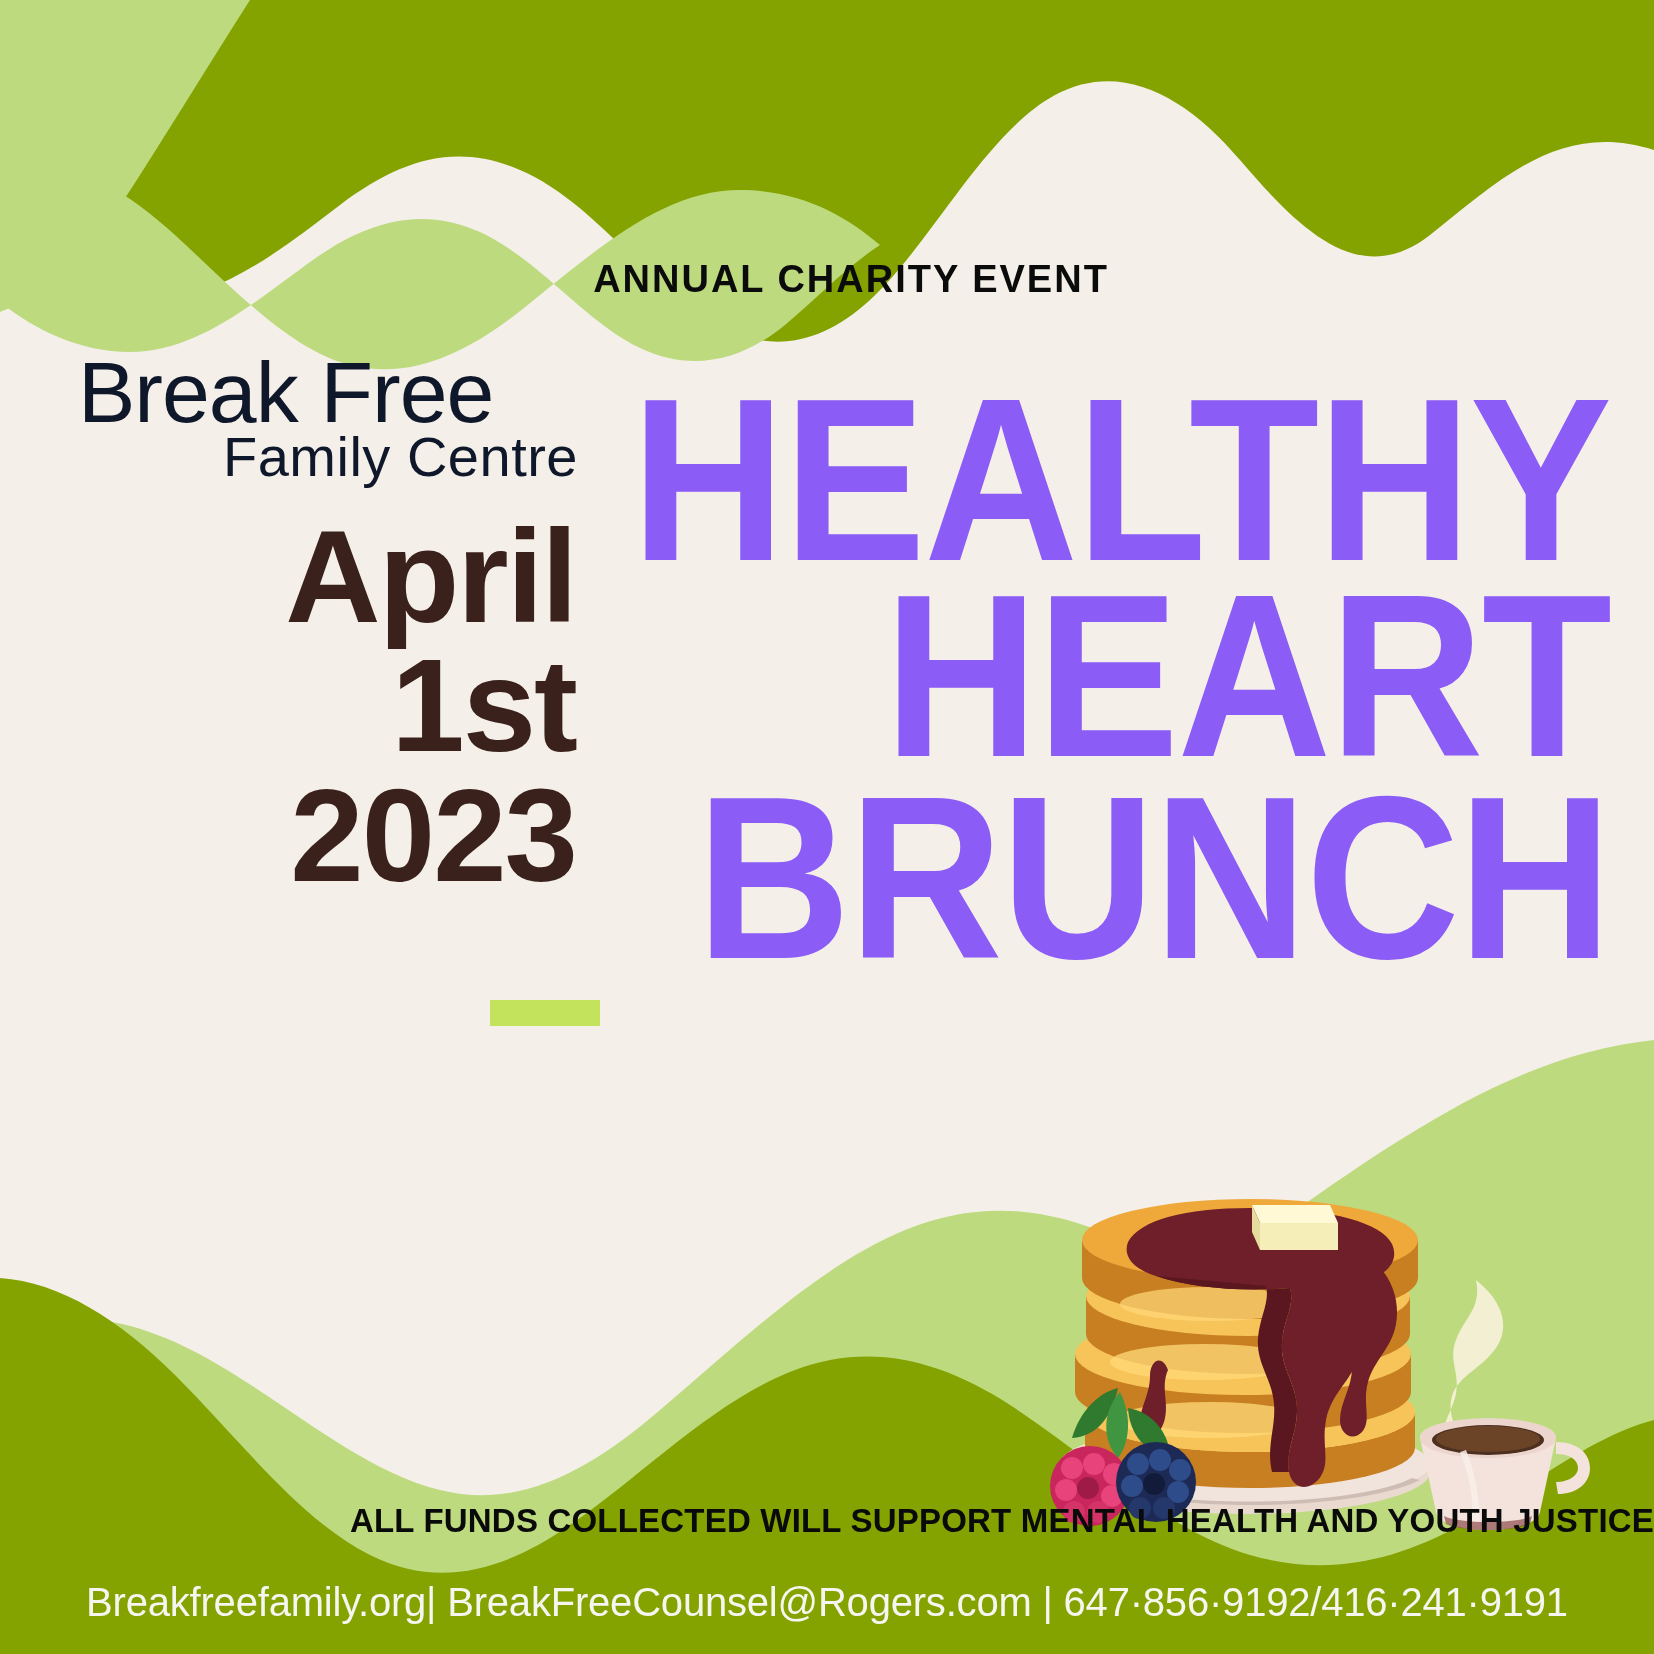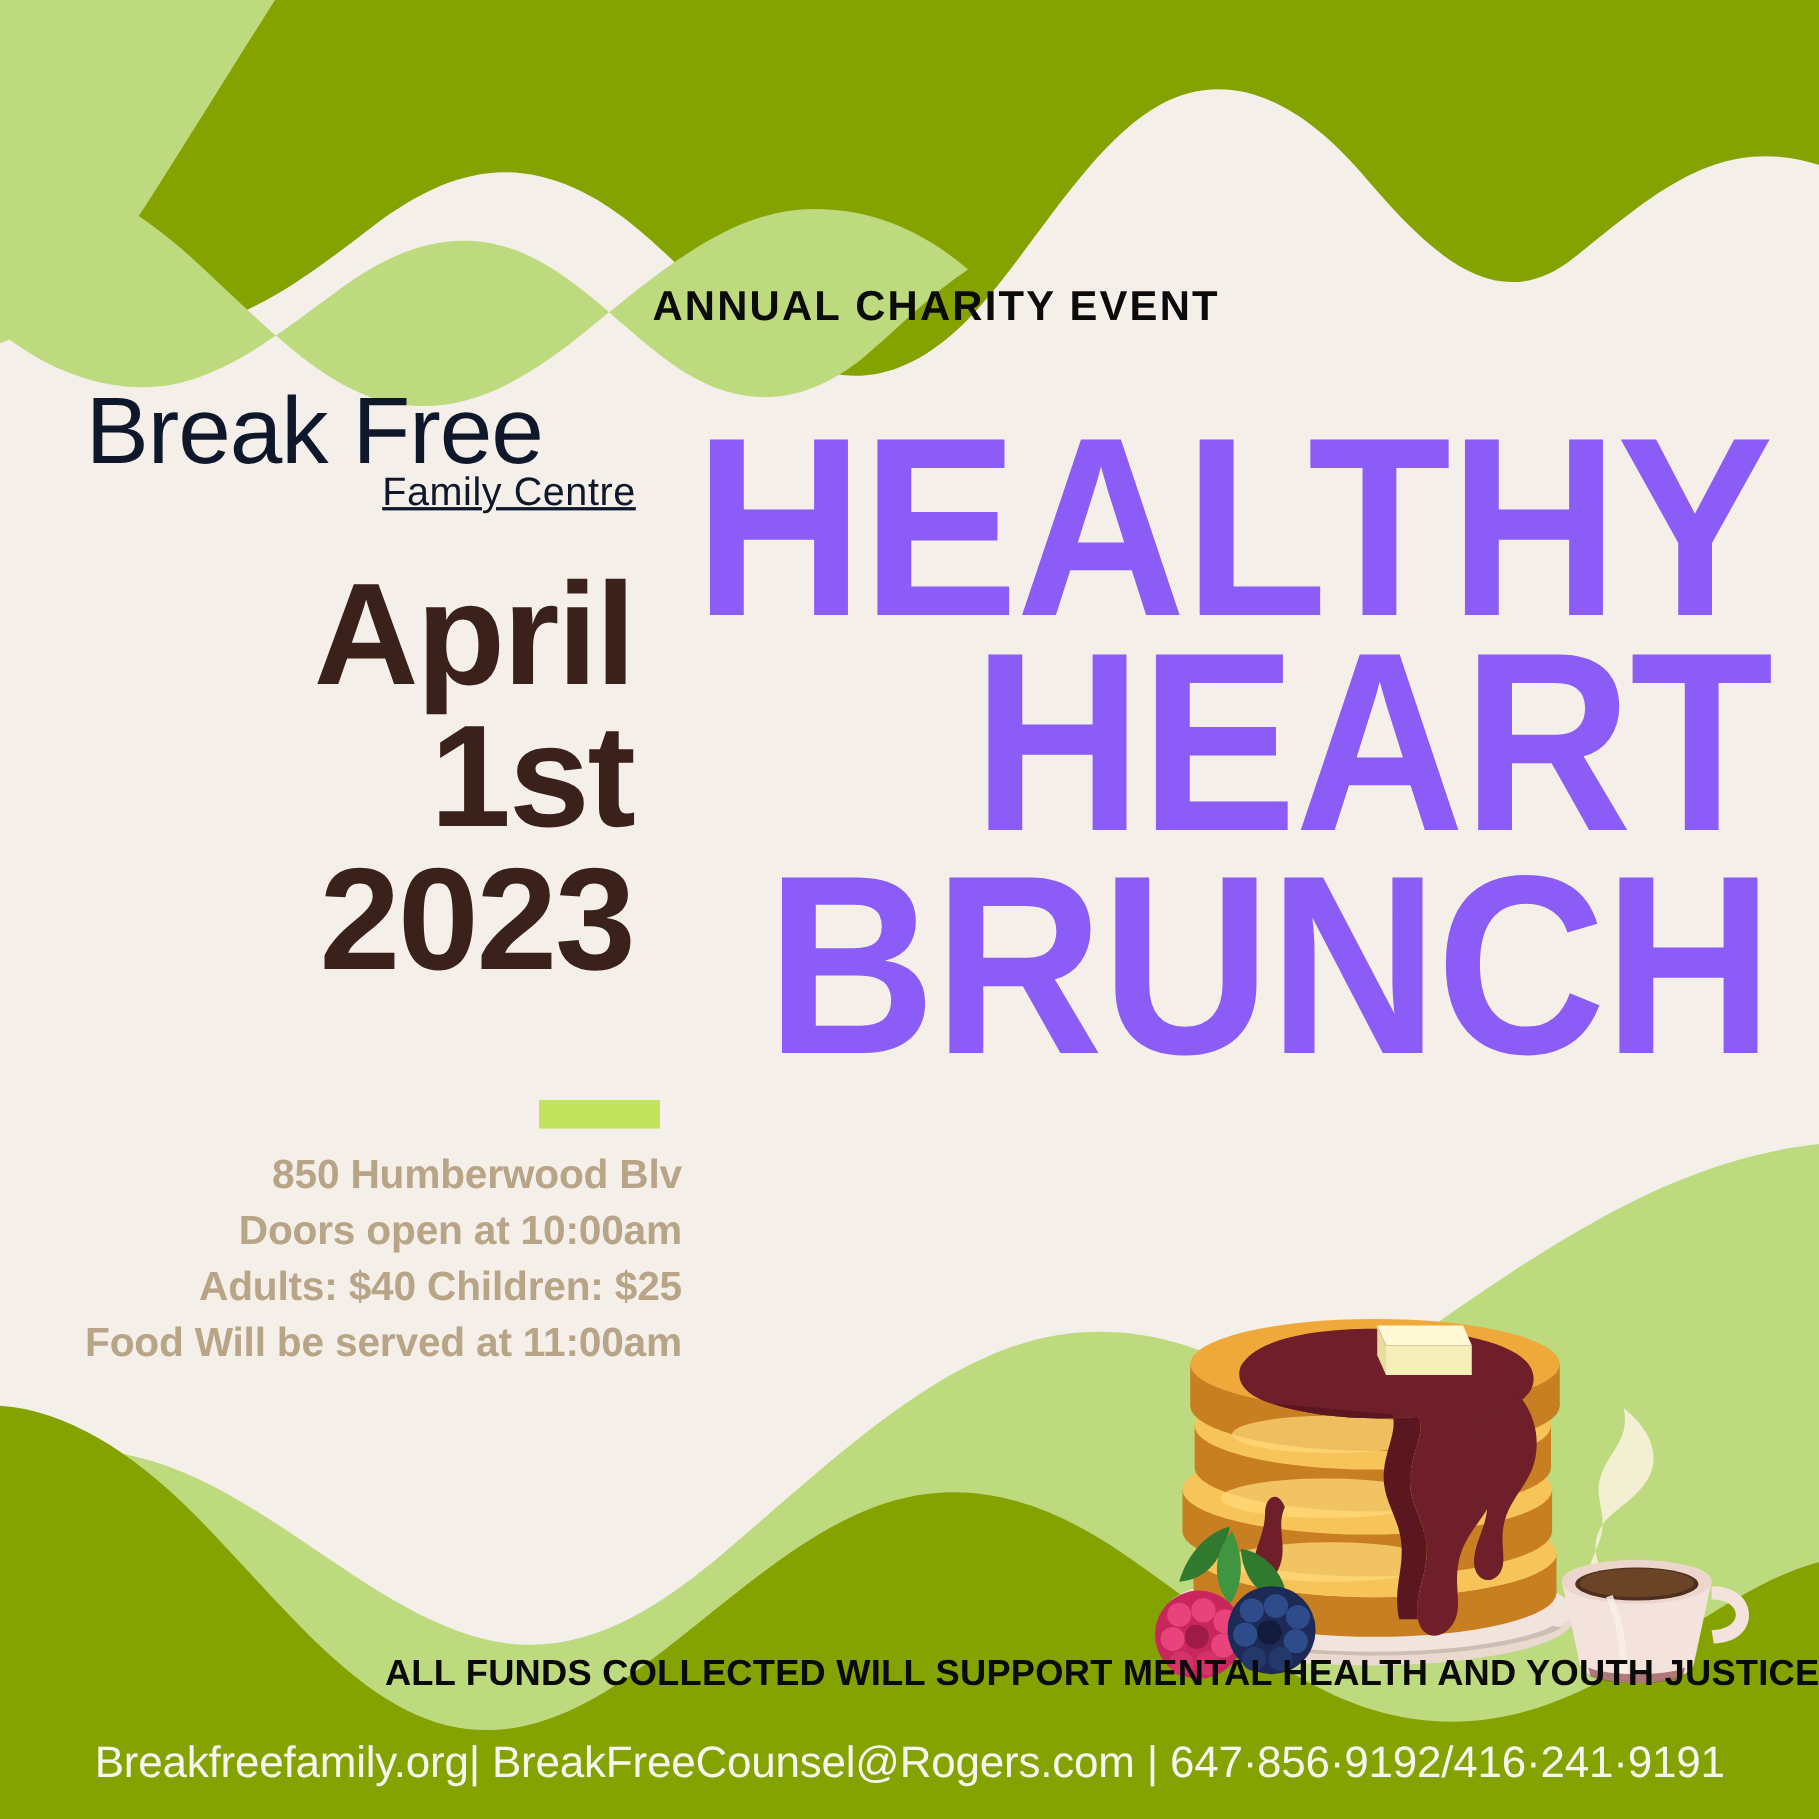--- a/index.html
+++ b/index.html
@@ -50,28 +50,27 @@
   }
   #logo .logo-main {
     display: block;
     font-size: 86px;
     font-weight: 500;
     letter-spacing: -1px;
     white-space: nowrap;
   }
   #logo .logo-sub {
     display: block;
-    font-size: 36px;
+    font-size: 56px;
     font-weight: 400;
     letter-spacing: 0.5px;
     text-align: right;
     padding-right: 20px;
     margin-top: -4px;
     white-space: nowrap;
-    text-decoration: underline;
   }
 
   
   #date-block {
     position: absolute;
     top: 512px;
     left: 58px;
     width: 518px;
     text-align: right;
     color: #3a211c;
@@ -230,26 +229,20 @@
   </div>
 
   <div id="date-block">
     <span>April</span>
     <span>1st</span>
     <span>2023</span>
   </div>
 
   <div id="dash"></div>
 
-  <div id="details">
-    <div>850 Humberwood Blv</div>
-    <div>Doors open at 10:00am</div>
-    <div>Adults: $40  Children: $25</div>
-    <div>Food Will be served at 11:00am</div>
-  </div>
 
   <div id="headline">
     <span class="l1">HEALTHY</span>
     <span class="l2">HEART</span>
     <span class="l3">BRUNCH</span>
   </div>
 
   <svg id="illustration" viewBox="0 0 640 420">
 
     <ellipse cx="285" cy="352" rx="185" ry="42" fill="#e9d9cf"></ellipse>

